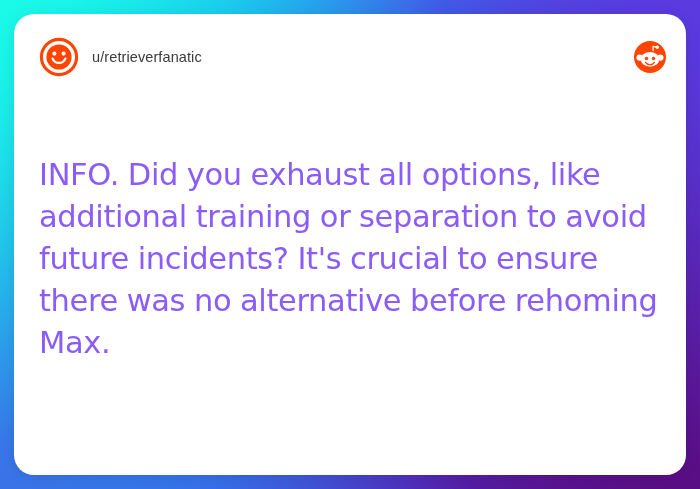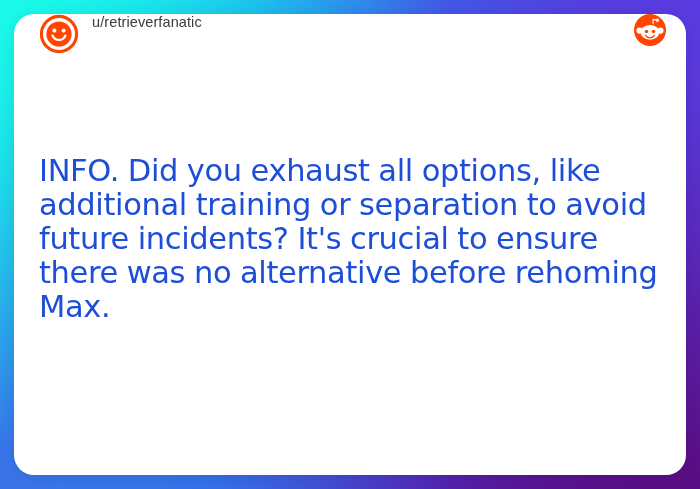--- a/index.html
+++ b/index.html
@@ -41,21 +41,21 @@
   }
 
   
   #card-header {
     position: absolute;
     left: 0;
     top: 0;
     right: 0;
     height: 86px;
     display: flex;
-    align-items: flex-start;
+    align-items: center;
     padding: 0 20px 0 25px;
     box-sizing: border-box;
   }
 
   .avatar {
     width: 40px;
     height: 40px;
     flex: 0 0 40px;
     display: block;
   }
@@ -81,23 +81,23 @@
   #card-body {
     position: absolute;
     left: 25px;
     right: 22px;
     top: 140px;
   }
 
   #post-text {
     margin: 0;
     font-size: 30.5px;
-    line-height: 34px;
+    line-height: 42px;
     font-weight: 400;
-    color: #1d4ed8;
+    color: #8b5cf6;
     letter-spacing: -0.35px;
     word-spacing: -0.6px;
     font-family: "DejaVu Sans", "Liberation Sans", sans-serif;
     font-stretch: normal;
     -webkit-font-smoothing: antialiased;
   }
 </style>
 </head>
 <body>
 

